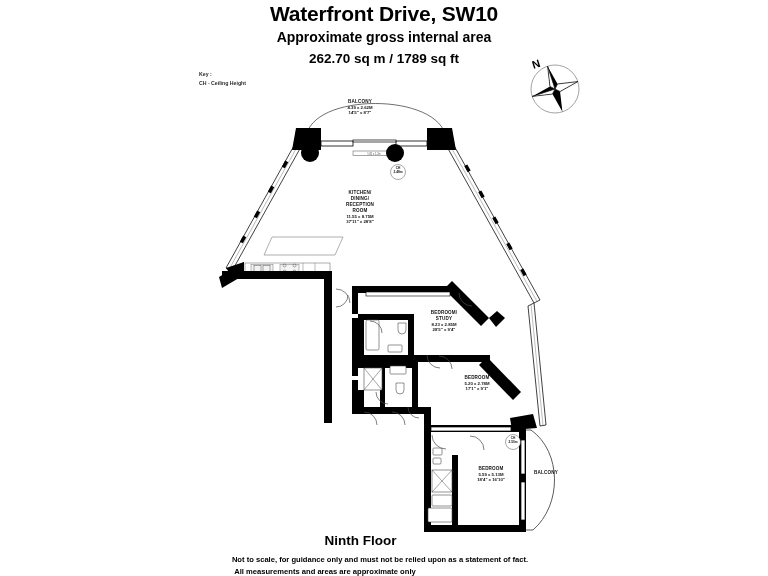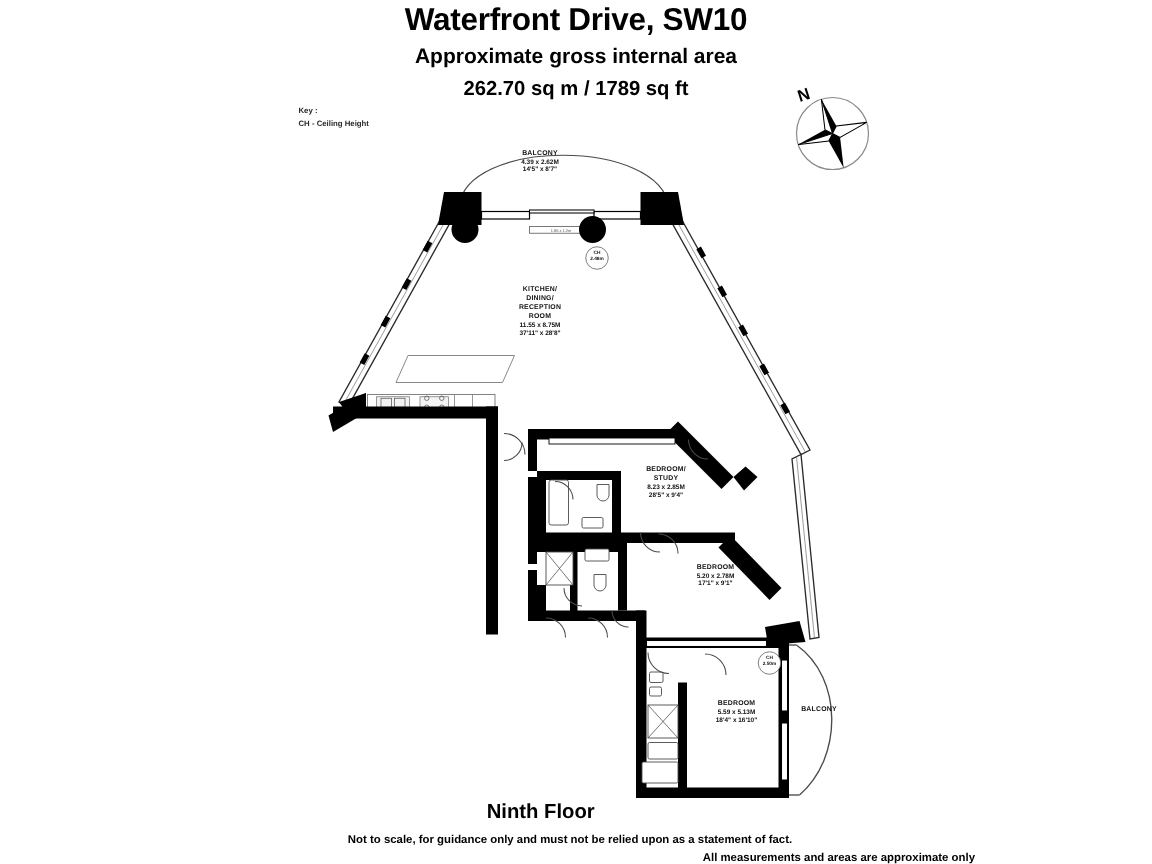--- a/index.html
+++ b/index.html
@@ -18,21 +18,21 @@
   #subtitle{top:29px;font-size:14px;font-weight:bold;}
   #area{top:51px;font-size:13.5px;font-weight:bold;}
 
   #key{position:absolute;left:199px;top:70px;font-size:5.2px;line-height:1.65;
        font-weight:bold;color:#2b2b2b;}
 
   #floorlabel{position:absolute;left:0;top:533px;width:721px;text-align:center;
        font-size:13.5px;font-weight:bold;}
   #disc1{position:absolute;left:0;top:555px;width:760px;text-align:center;
        font-size:7.6px;font-weight:bold;}
-  #disc2{position:absolute;left:0;top:567px;width:650px;text-align:right;
+  #disc2{position:absolute;left:0;top:567px;width:650px;text-align:center;
        font-size:7.6px;font-weight:bold;}
 
   #plan{position:absolute;left:0;top:0;width:768px;height:576px;}
 
   .rlabel{position:absolute;text-align:center;font-weight:bold;
           color:#111;line-height:1.28;white-space:nowrap;}
   .rlabel .nm{font-size:4.6px;letter-spacing:.15px;}
   .rlabel .dm{font-size:4.3px;}
 
   #compass{position:absolute;left:528px;top:62px;width:54px;height:54px;}

